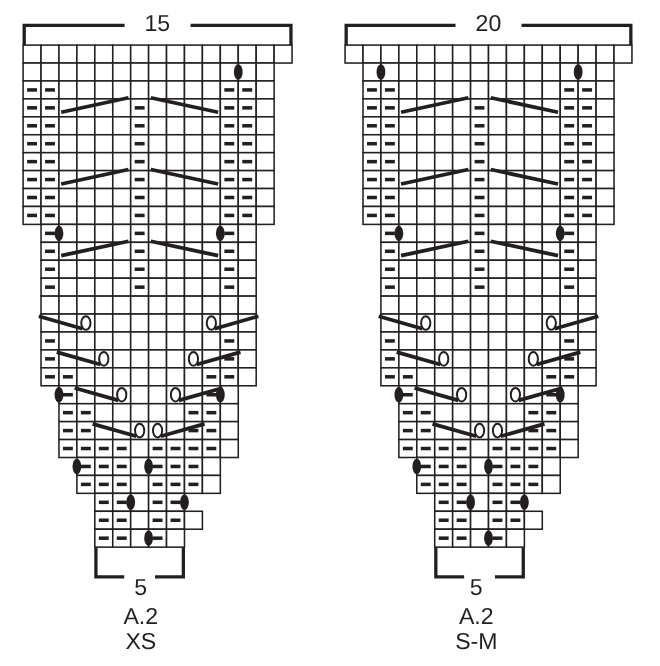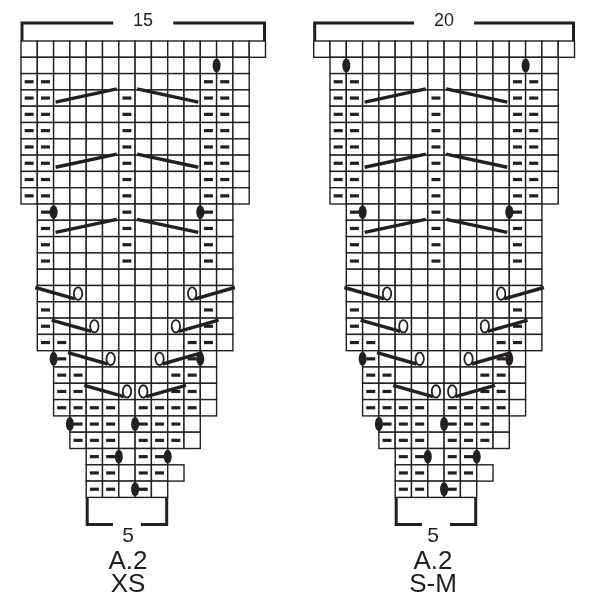--- a/index.html
+++ b/index.html
@@ -1,21 +1,21 @@
 <!DOCTYPE html>
 <html><head>
 <meta charset="utf-8">
 <style>
   html, body { margin: 0; padding: 0; background: #ffffff; }
   body { width: 600px; height: 605px; position: relative; overflow: hidden; font-family: "Liberation Sans", sans-serif; }
   .chart { position: absolute; top: 0; left: 0; }
   .lbl { position: absolute; font-family: "Liberation Sans", sans-serif; color: #231f20; text-align: center; }
-  .num-top { font-size: 18px; top: 10px; width: 50px; background: #fff; }
+  .num-top { font-size: 21px; top: 10px; width: 50px; background: #fff; }
   .num-bot { font-size: 21px; top: 523px; width: 30px; }
-  .name { font-size: 26px; top: 549px; width: 60px; line-height: 23px; text-align: center; }
+  .name { font-size: 21px; top: 549px; width: 60px; line-height: 23px; text-align: center; }
 </style>
 </head>
 <body>
 
 <svg class="chart" id="canvas" width="600" height="605" viewBox="0 0 600 605" xmlns="http://www.w3.org/2000/svg">
     <path d="M22 41 V23 H113.25 M173.25 23 H264.5 V41" fill="none" stroke="#231f20" stroke-width="3"></path>
     <rect x="21" y="41" width="16.3" height="16.3" fill="#fff" stroke="#231f20" stroke-width="1.4"></rect>
     <rect x="37.3" y="41" width="16.3" height="16.3" fill="#fff" stroke="#231f20" stroke-width="1.4"></rect>
     <rect x="53.6" y="41" width="16.3" height="16.3" fill="#fff" stroke="#231f20" stroke-width="1.4"></rect>
     <rect x="69.9" y="41" width="16.3" height="16.3" fill="#fff" stroke="#231f20" stroke-width="1.4"></rect>

